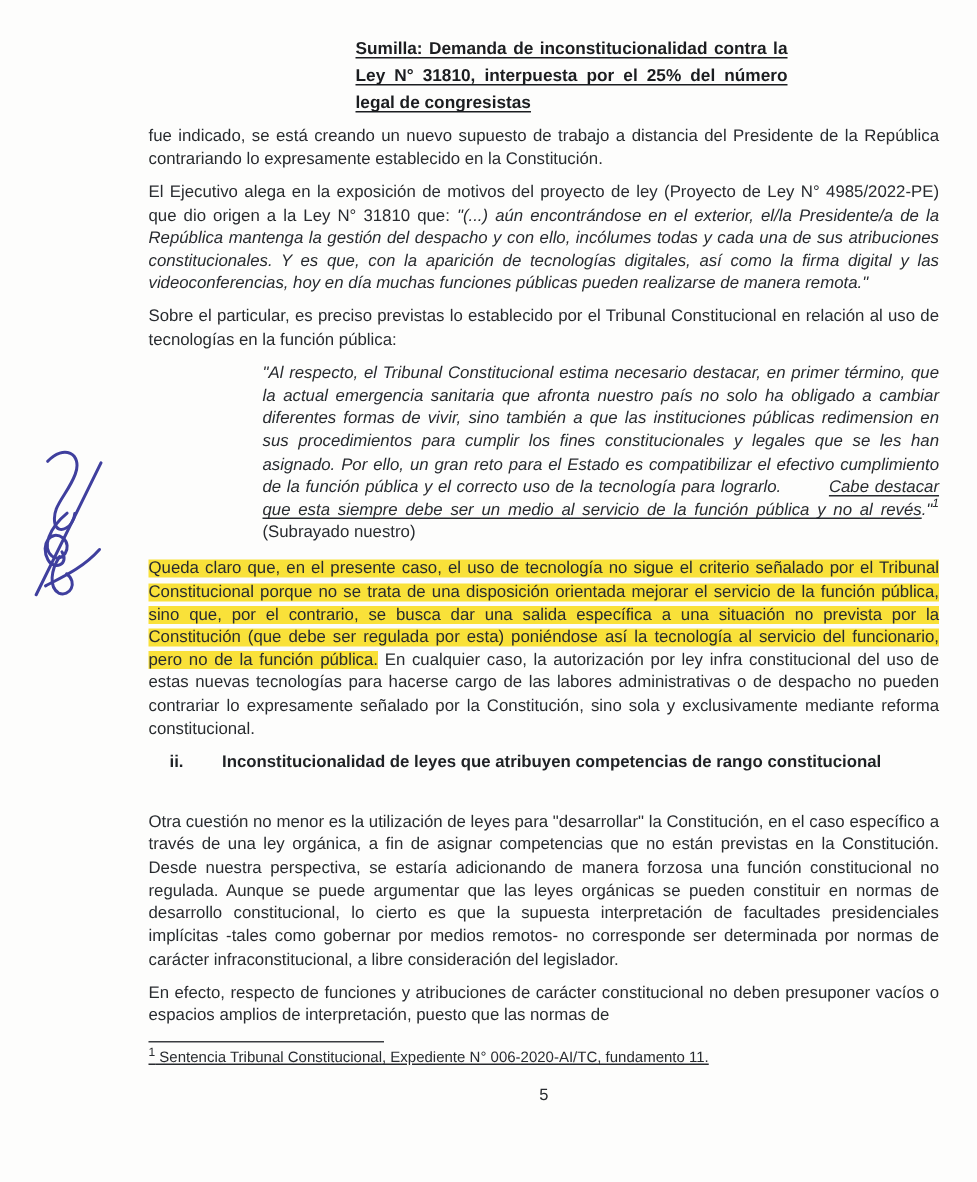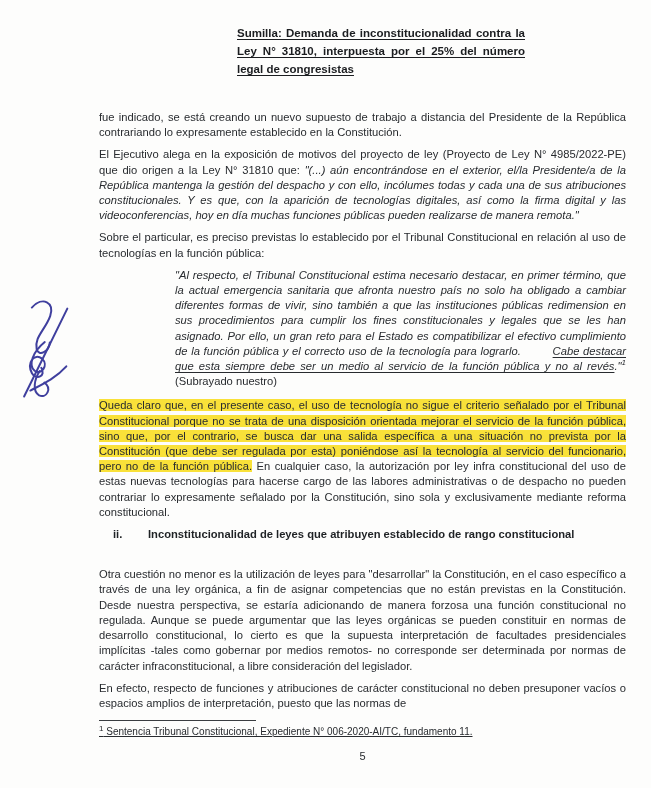--- a/index.html
+++ b/index.html
@@ -18,21 +18,21 @@
     font-size: 11.5px; font-weight: bold; line-height: 18px;
     text-align: justify; color: #1b1d20;
     text-decoration: underline; text-underline-offset: 2px;
   }
 
   
   .signature { position: absolute; left: 6px; top: 290px; width: 80px; height: 122px; }
 
   
   .body-text {
-    position: absolute; left: 99px; top: 110px; width: 527px;
+    position: absolute; left: 99px; top: 84px; width: 527px;
     font-size: 11.2px; line-height: 15.2px; text-align: justify;
   }
   .body-text p { margin: 0 0 7px 0; }
   .italic { font-style: italic; }
   .quote-block { margin: 3px 0 9px 76px; font-style: italic; }
   .u { text-decoration: underline; text-underline-offset: 2px; margin-left: 28px; }
   mark.hl { background: #f9e139; color: inherit; padding: 0 0; }
   sup { font-size: 8px; line-height: 0; }
 
   .heading {
@@ -76,21 +76,21 @@
     <p><span>El Ejecutivo alega en la exposición de motivos del proyecto de ley (Proyecto de Ley N° 4985/2022-PE) que dio origen a la Ley N° 31810 que: </span><span class="italic">"(...) aún encontrándose en el exterior, el/la Presidente/a de la República mantenga la gestión del despacho y con ello, incólumes todas y cada una de sus atribuciones constitucionales. Y es que, con la aparición de tecnologías digitales, así como la firma digital y las videoconferencias, hoy en día muchas funciones públicas pueden realizarse de manera remota."</span></p>
 
     <p>Sobre el particular, es preciso previstas lo establecido por el Tribunal Constitucional en relación al uso de tecnologías en la función pública:</p>
 
     <div class="quote-block"><span>"Al respecto, el Tribunal Constitucional estima necesario destacar, en primer término, que la actual emergencia sanitaria que afronta nuestro país no solo ha obligado a cambiar diferentes formas de vivir, sino también a que las instituciones públicas redimension en sus procedimientos para cumplir los fines constitucionales y legales que se les han asignado. Por ello, un gran reto para el Estado es compatibilizar el efectivo cumplimiento de la función pública y el correcto uso de la tecnología para lograrlo. </span><span class="u">Cabe destacar que esta siempre debe ser un medio al servicio de la función pública y no al revés</span><span>."</span><sup>1</sup><span style="font-style:normal"> (Subrayado nuestro)</span></div>
 
     <p><mark class="hl">Queda claro que, en el presente caso, el uso de tecnología no sigue el criterio señalado por el Tribunal Constitucional porque no se trata de una disposición orientada mejorar el servicio de la función pública, sino que, por el contrario, se busca dar una salida específica a una situación no prevista por la Constitución (que debe ser regulada por esta) poniéndose así la tecnología al servicio del funcionario, pero no de la función pública.</mark><span> En cualquier caso, la autorización por ley infra constitucional del uso de estas nuevas tecnologías para hacerse cargo de las labores administrativas o de despacho no pueden contrariar lo expresamente señalado por la Constitución, sino sola y exclusivamente mediante reforma constitucional.</span></p>
 
     <div class="heading">
       <span class="h-num">ii.</span>
-      <span>Inconstitucionalidad de leyes que atribuyen establecido de rango constitucional</span>
+      <span>Inconstitucionalidad de leyes que atribuyen competencias de rango constitucional</span>
     </div>
 
     <p>Otra cuestión no menor es la utilización de leyes para "desarrollar" la Constitución, en el caso específico a través de una ley orgánica, a fin de asignar competencias que no están previstas en la Constitución. Desde nuestra perspectiva, se estaría adicionando de manera forzosa una función constitucional no regulada. Aunque se puede argumentar que las leyes orgánicas se pueden constituir en normas de desarrollo constitucional, lo cierto es que la supuesta interpretación de facultades presidenciales implícitas -tales como gobernar por medios remotos- no corresponde ser determinada por normas de carácter infraconstitucional, a libre consideración del legislador.</p>
 
     <p>En efecto, respecto de funciones y atribuciones de carácter constitucional no deben presuponer vacíos o espacios amplios de interpretación, puesto que las normas de</p>
 
     <div class="footnote-divider"></div>
 
     <p class="footnote"><sup>1</sup><span> Sentencia Tribunal Constitucional, Expediente N° 006-2020-AI/TC, fundamento 11.</span></p>
 

